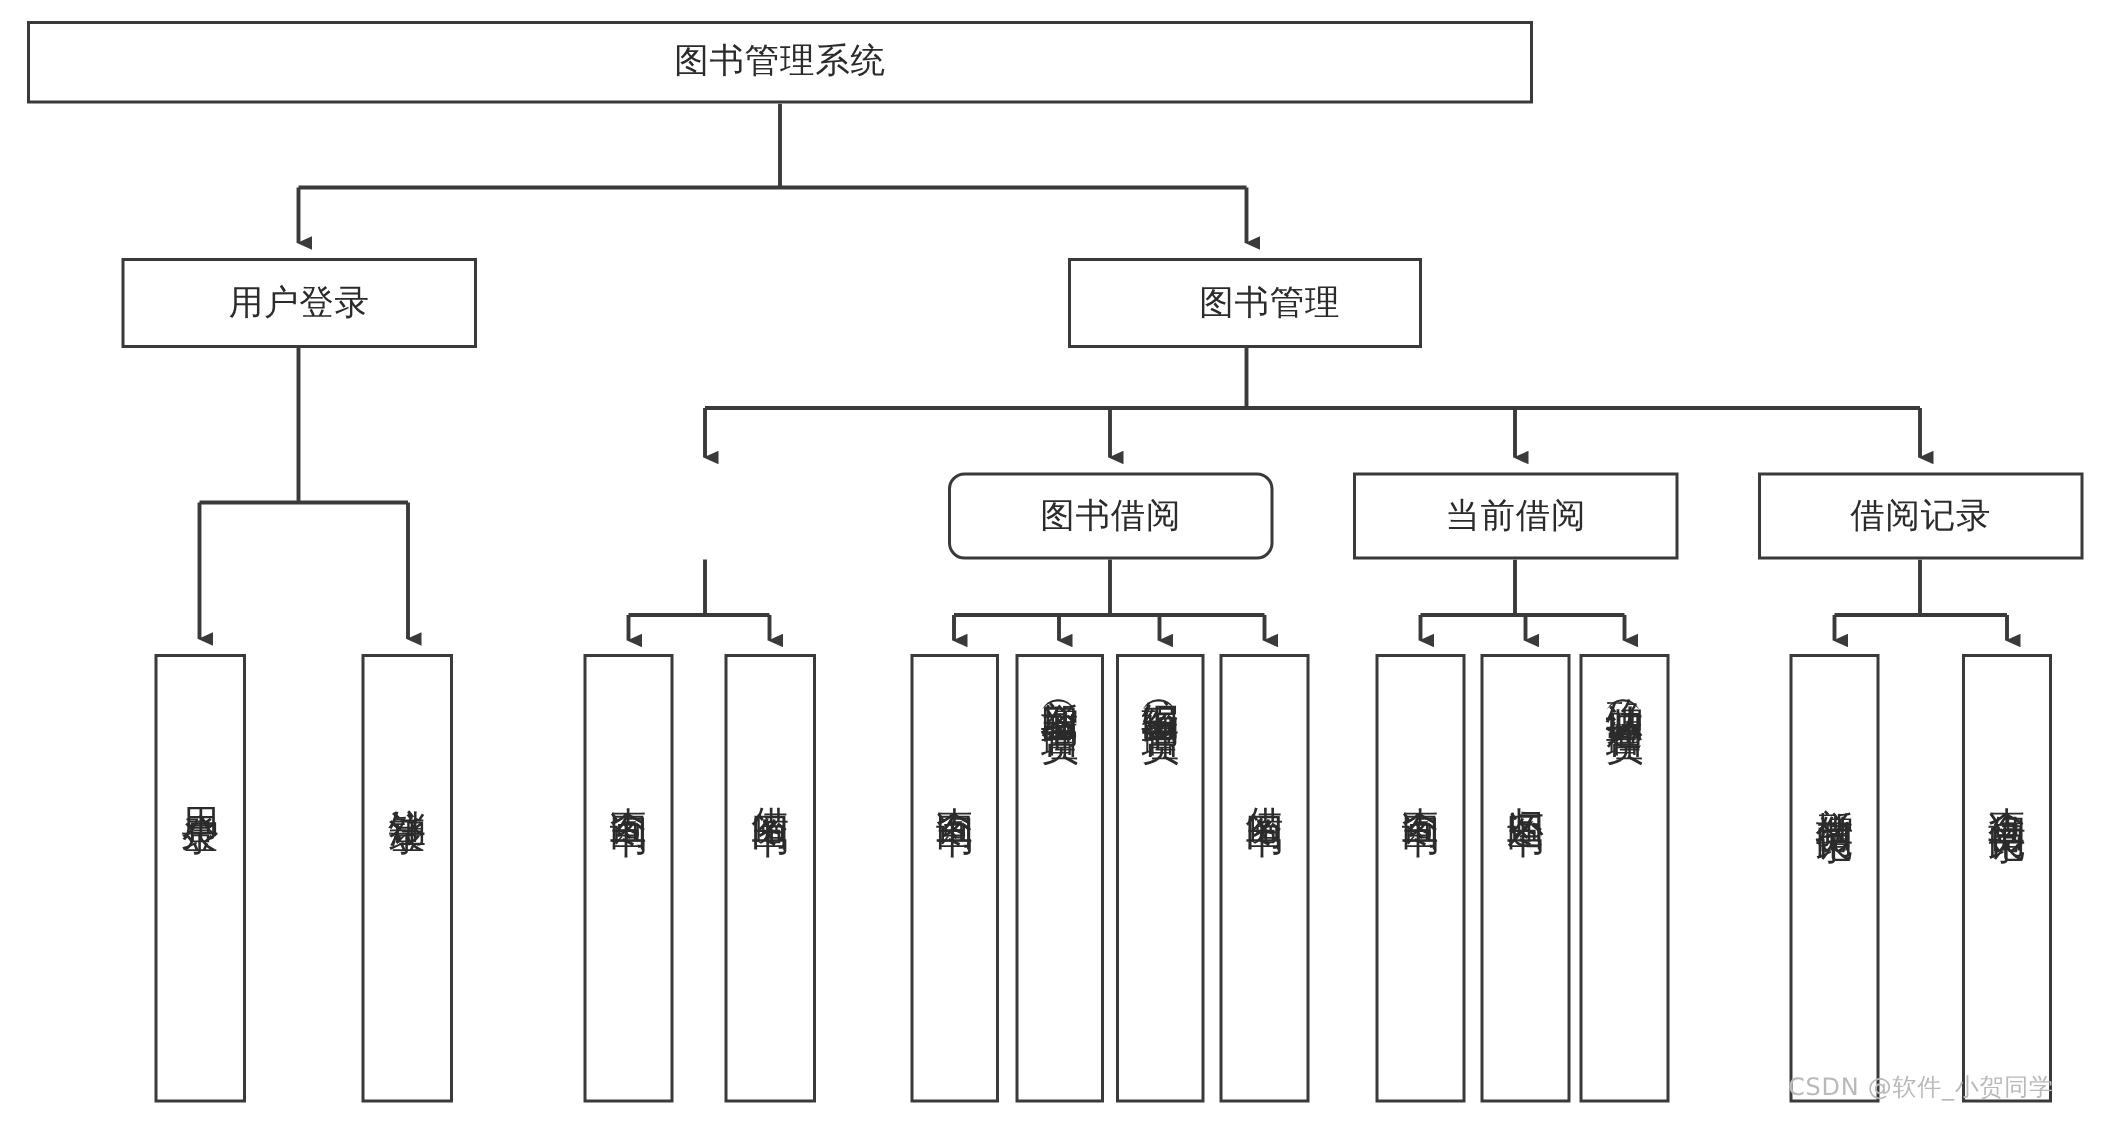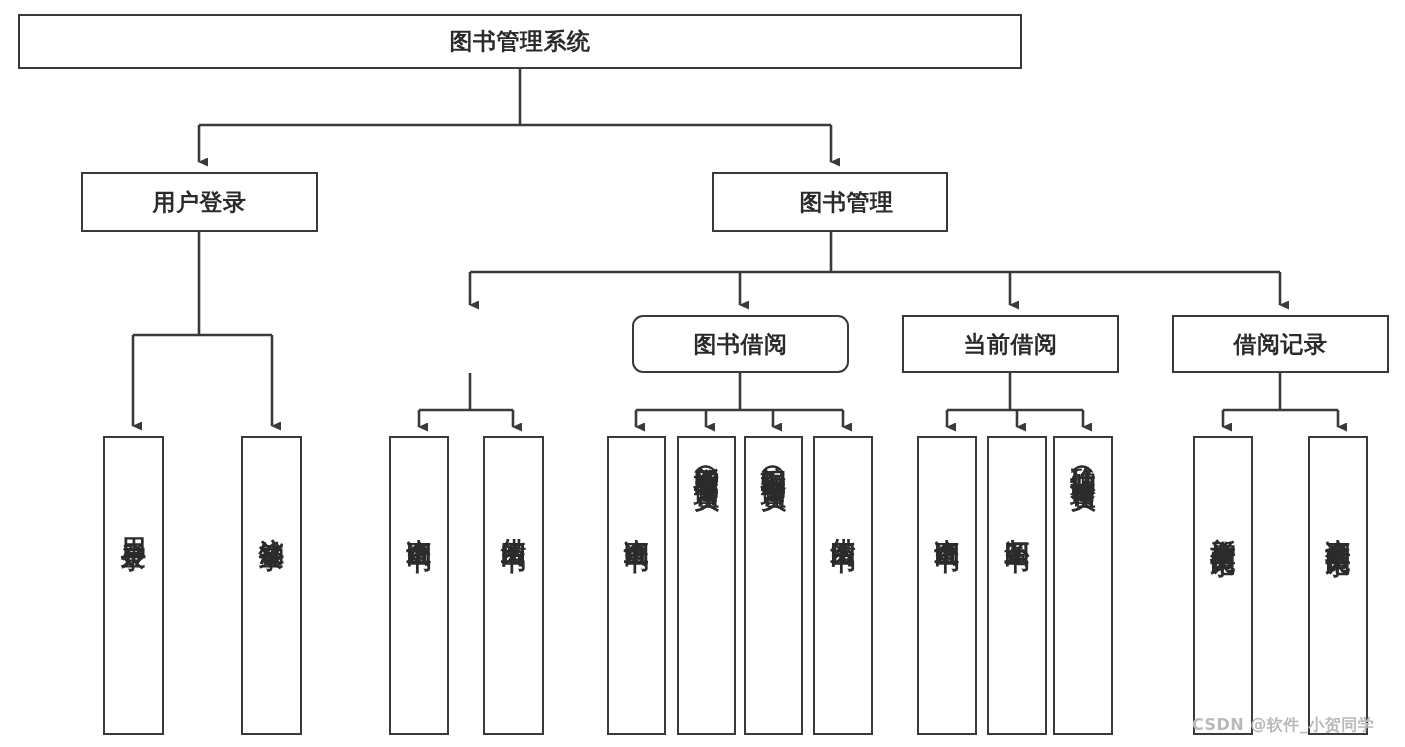--- a/index.html
+++ b/index.html
@@ -9,21 +9,20 @@
   }
   body {
     font-family: "DejaVu Sans", "Liberation Sans", sans-serif;
   }
   #canvas {
     position: relative;
     width: 1405px;
     height: 741px;
     background: #ffffff;
     overflow: hidden;
-    font-weight: bold;
   }
   svg.wires {
     position: absolute;
     left: 0;
     top: 0;
     width: 1405px;
     height: 747px;
     pointer-events: none;
   }
   .node {

